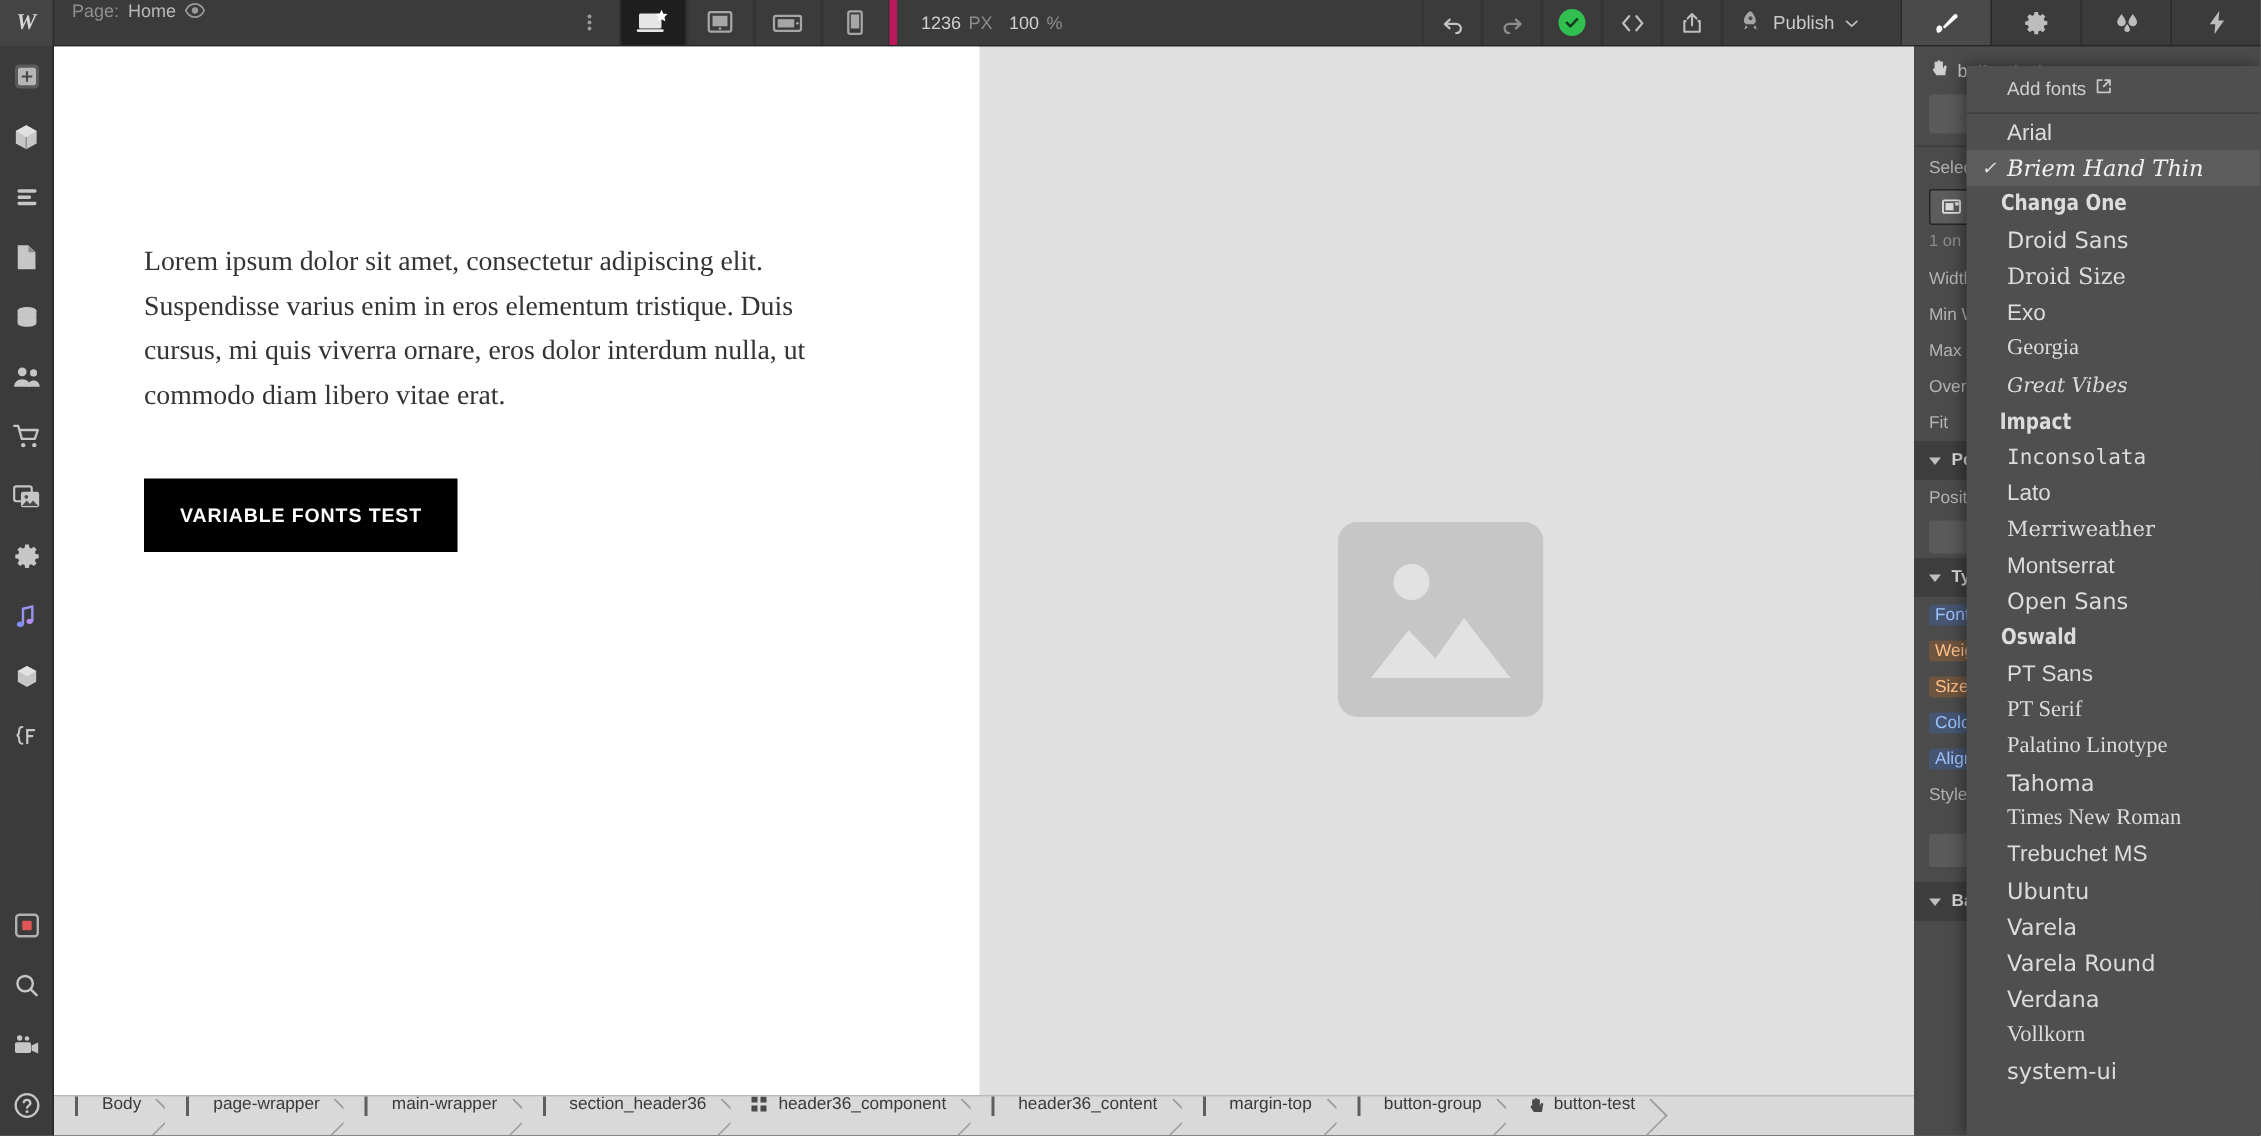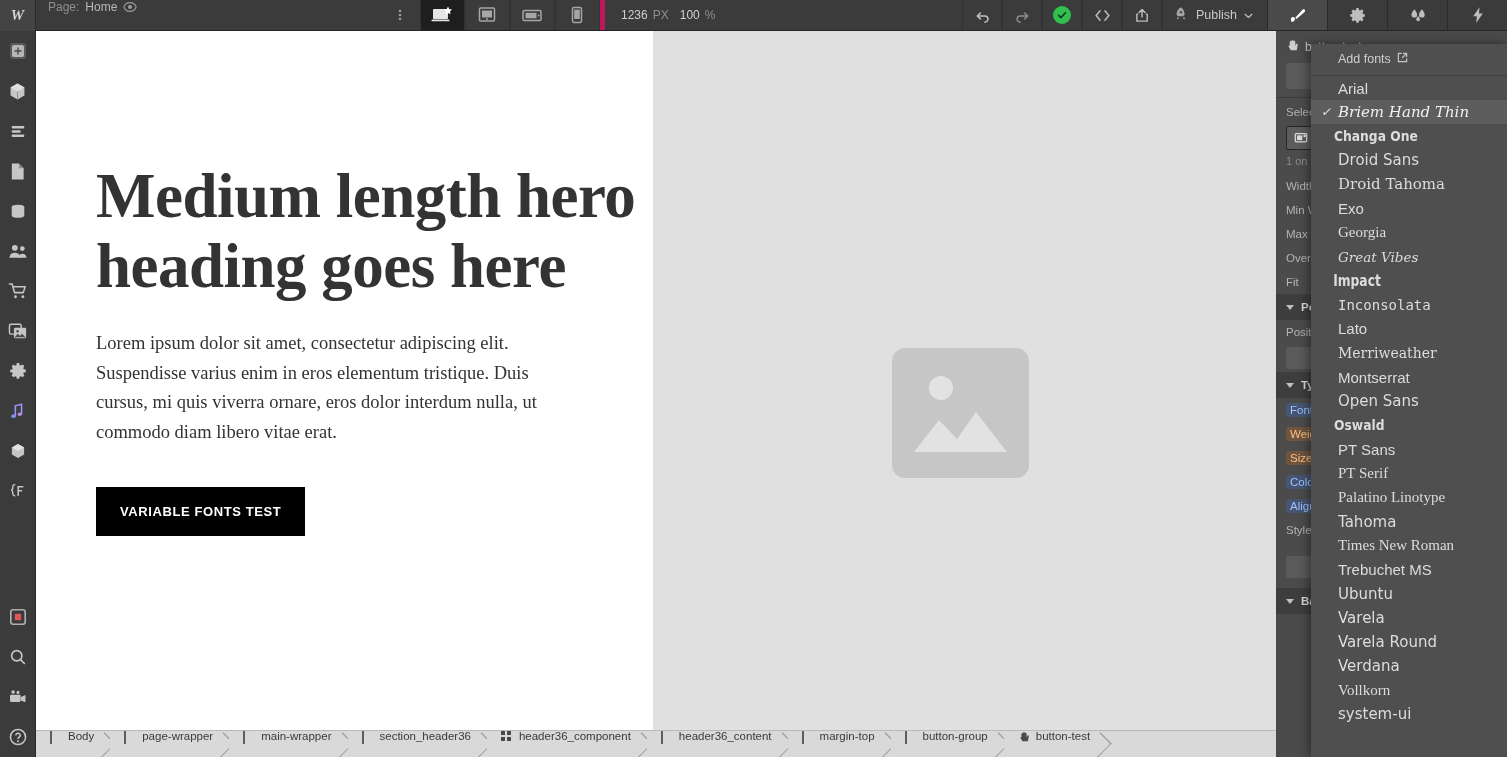--- a/index.html
+++ b/index.html
@@ -45,21 +45,21 @@
     padding: 0 16px; color: #d0d0d0; font-size: 12px;
     border-left: 5px solid #be185d;
   }
   .px-display .u { color: #8e8e8e; }
   .tb-btn.wide { width: 40px; }
   .save-ok {
     width: 18px; height: 18px; border-radius: 50%; background: #31c04f;
     display: flex; align-items: center; justify-content: center;
   }
   .publish-box {
-    display: flex; align-items: center; gap: 7px; padding: 0 14px 0 10px;
+    display: flex; align-items: center; gap: 7px; padding: 0 28px 0 10px;
     color: #c9c9c9; font-size: 12.5px; cursor: pointer;
     border-left: 1px solid #333;
   }
   .right-tabs { display: flex; align-items: stretch; }
   .right-tab {
     width: 60px; display: flex; align-items: center; justify-content: center;
     border-left: 1px solid #2b2b2b; cursor: pointer; color: #bdbdbd;
   }
   .right-tab.active { background: #4a4a4a; }
 
@@ -459,21 +459,20 @@
           <circle cx="10" cy="10" r="8.4" fill="none" stroke="#c6c6c6" stroke-width="1.7"></circle>
           <path d="M7.6 7.6a2.5 2.5 0 014.9.7c0 1.7-2.4 1.9-2.4 3.4" fill="none" stroke="#c6c6c6" stroke-width="1.7" stroke-linecap="round"></path>
           <circle cx="10" cy="14.6" r="1.1" fill="#c6c6c6"></circle>
         </svg>
     </div>
   </div>
 
   <div class="canvas-outer">
     <div class="page-white">
       <div class="hero">
-        <h1>Medium length hero heading goes here</h1>
         <p>Lorem ipsum dolor sit amet, consectetur adipiscing elit. Suspendisse varius enim in eros elementum tristique. Duis cursus, mi quis viverra ornare, eros dolor interdum nulla, ut commodo diam libero vitae erat.</p>
         <div class="hero-btn">VARIABLE FONTS TEST</div>
       </div>
     </div>
     <div class="img-ph">
       <svg viewBox="0 0 137 175" width="137" height="175">
         <rect x="0" y="22" width="137" height="130" rx="13" fill="#c6c6c6"></rect>
         <circle cx="49" cy="62" r="12" fill="#e2e2e2"></circle>
         <path d="M22 126l25-32 18 19 19-27 31 40z" fill="#e2e2e2"></path>
       </svg>
@@ -574,21 +573,21 @@
           <span class="fm-check">✓</span>
           <span>Briem Hand Thin</span>
         </div>
         <div class="fm-item f-cond">
           <span>Changa One</span>
         </div>
         <div class="fm-item f-dsans">
           <span>Droid Sans</span>
         </div>
         <div class="fm-item f-dserif">
-          <span>Droid Tahoma</span>
+          <span>Droid Size</span>
         </div>
         <div class="fm-item f-sans">
           <span>Exo</span>
         </div>
         <div class="fm-item f-serif">
           <span>Georgia</span>
         </div>
         <div class="fm-item f-script">
           <span>Great Vibes</span>
         </div>

